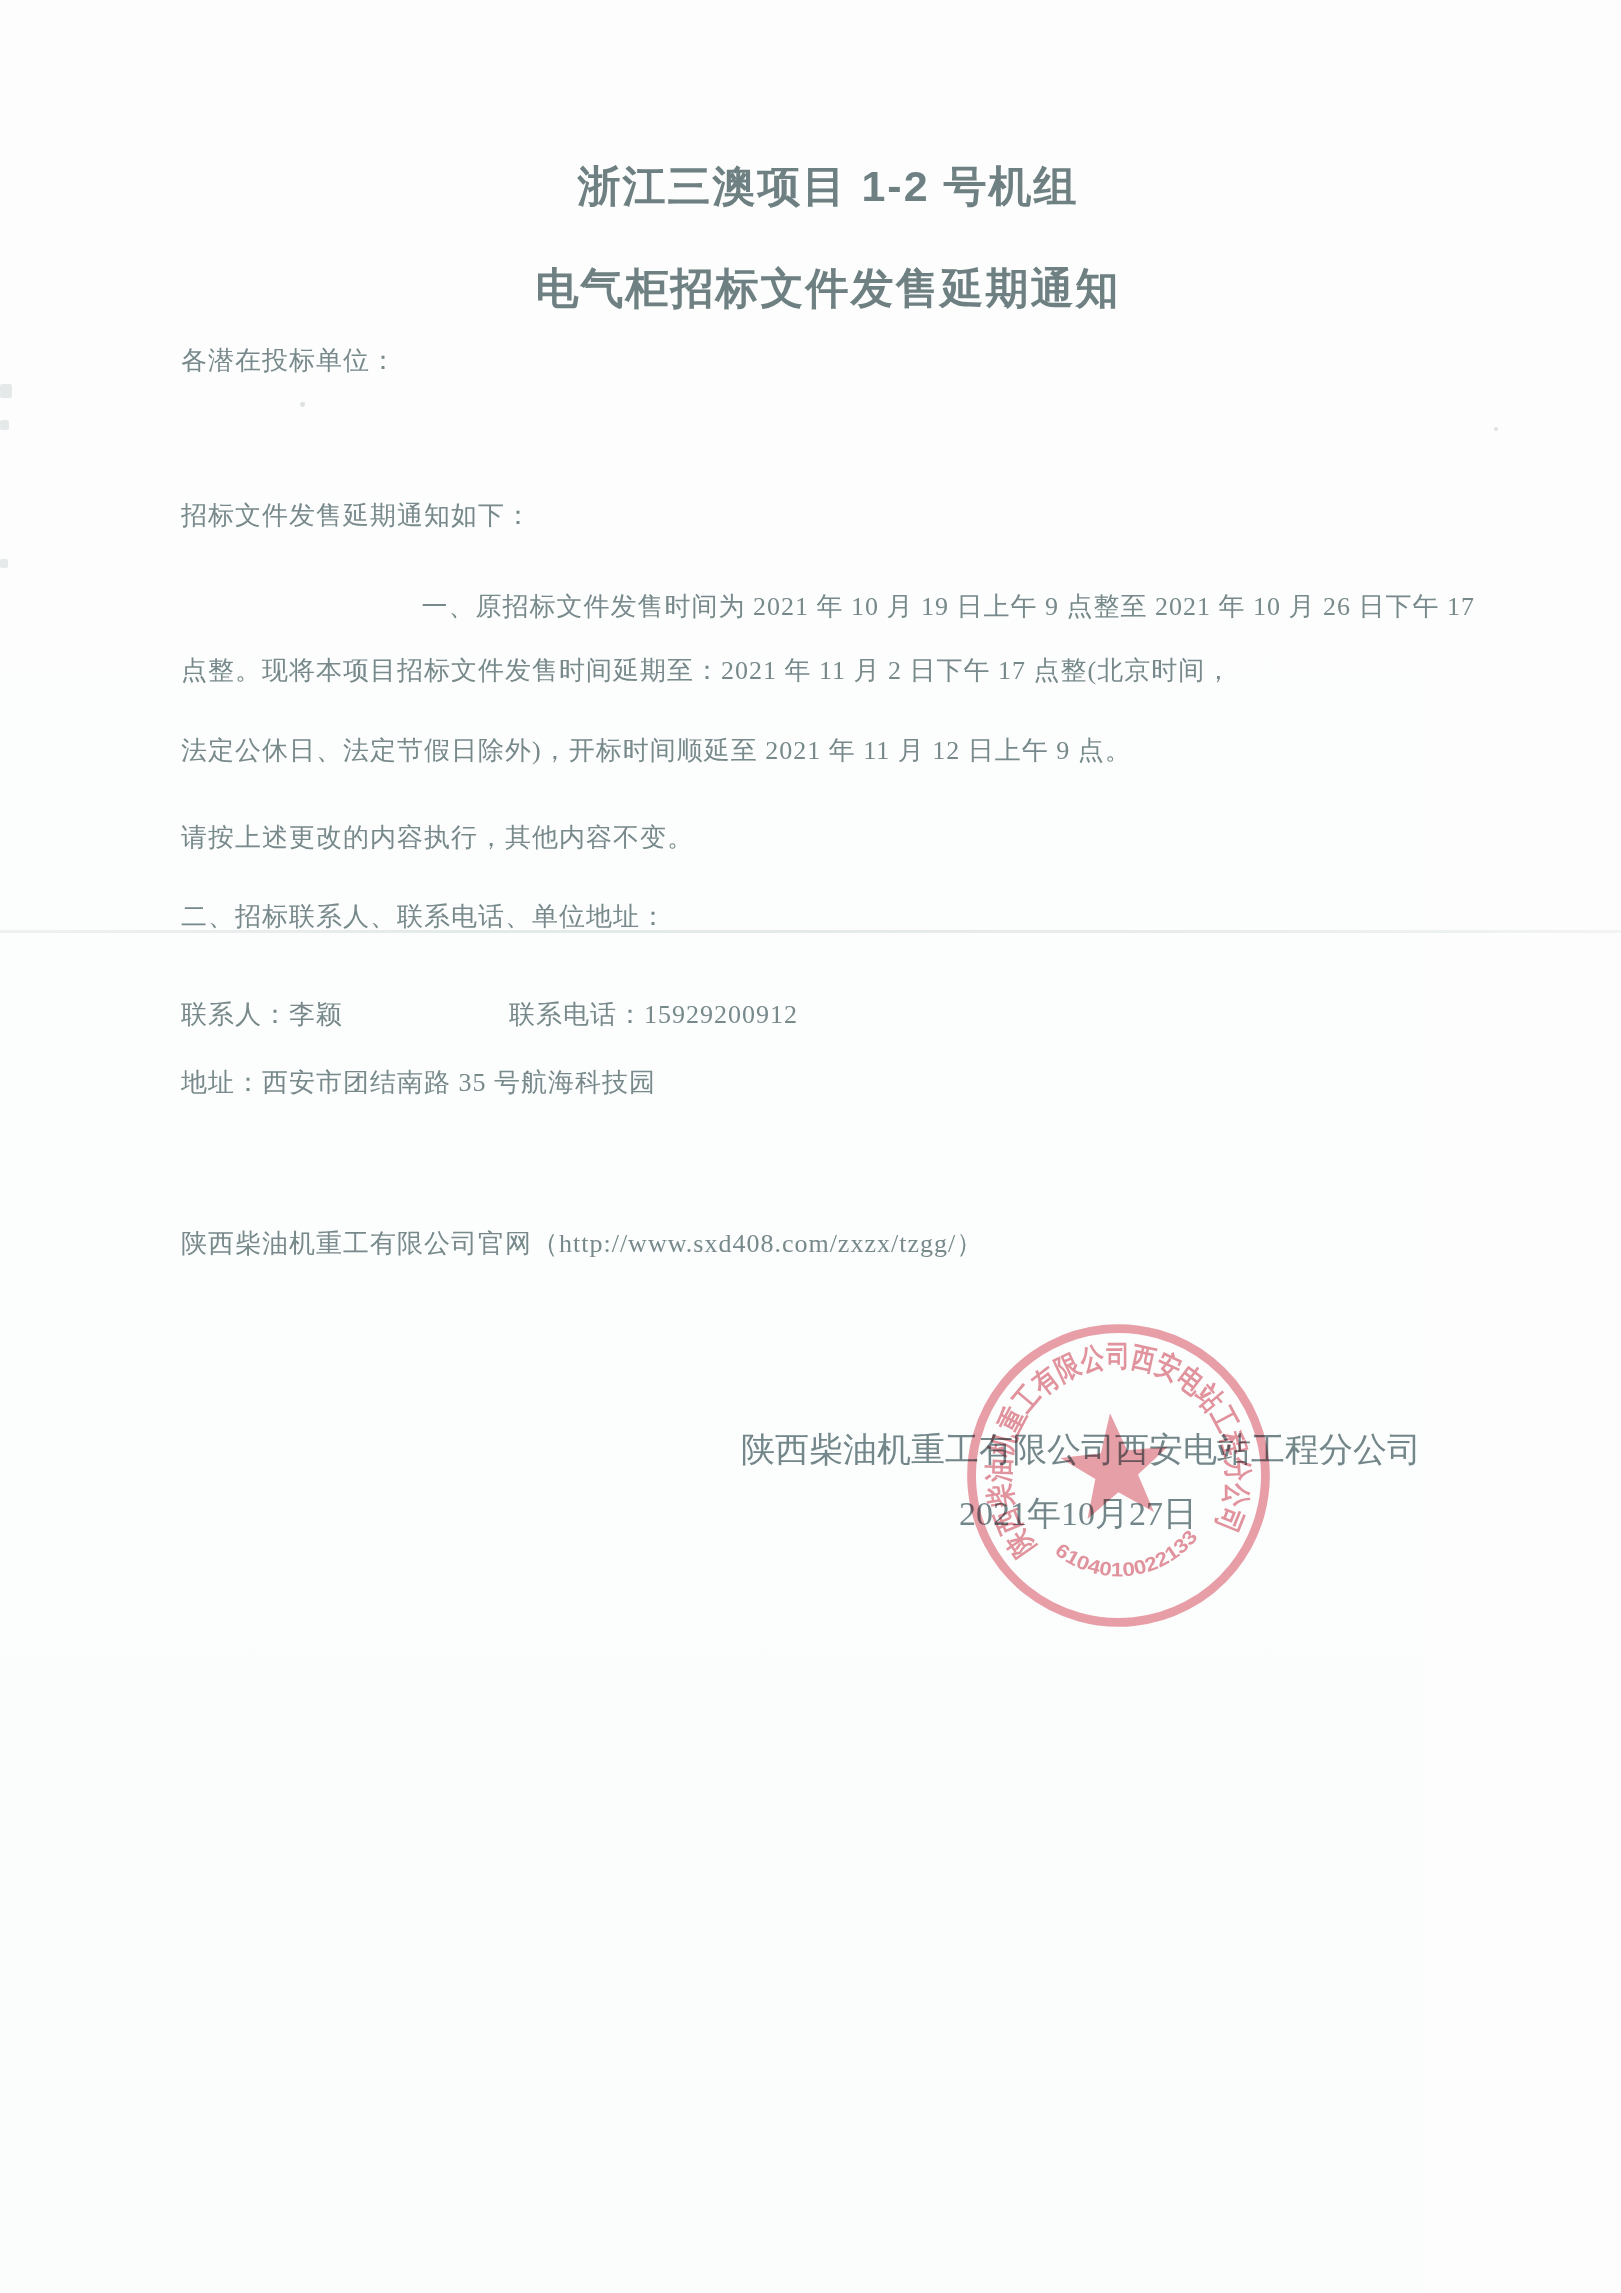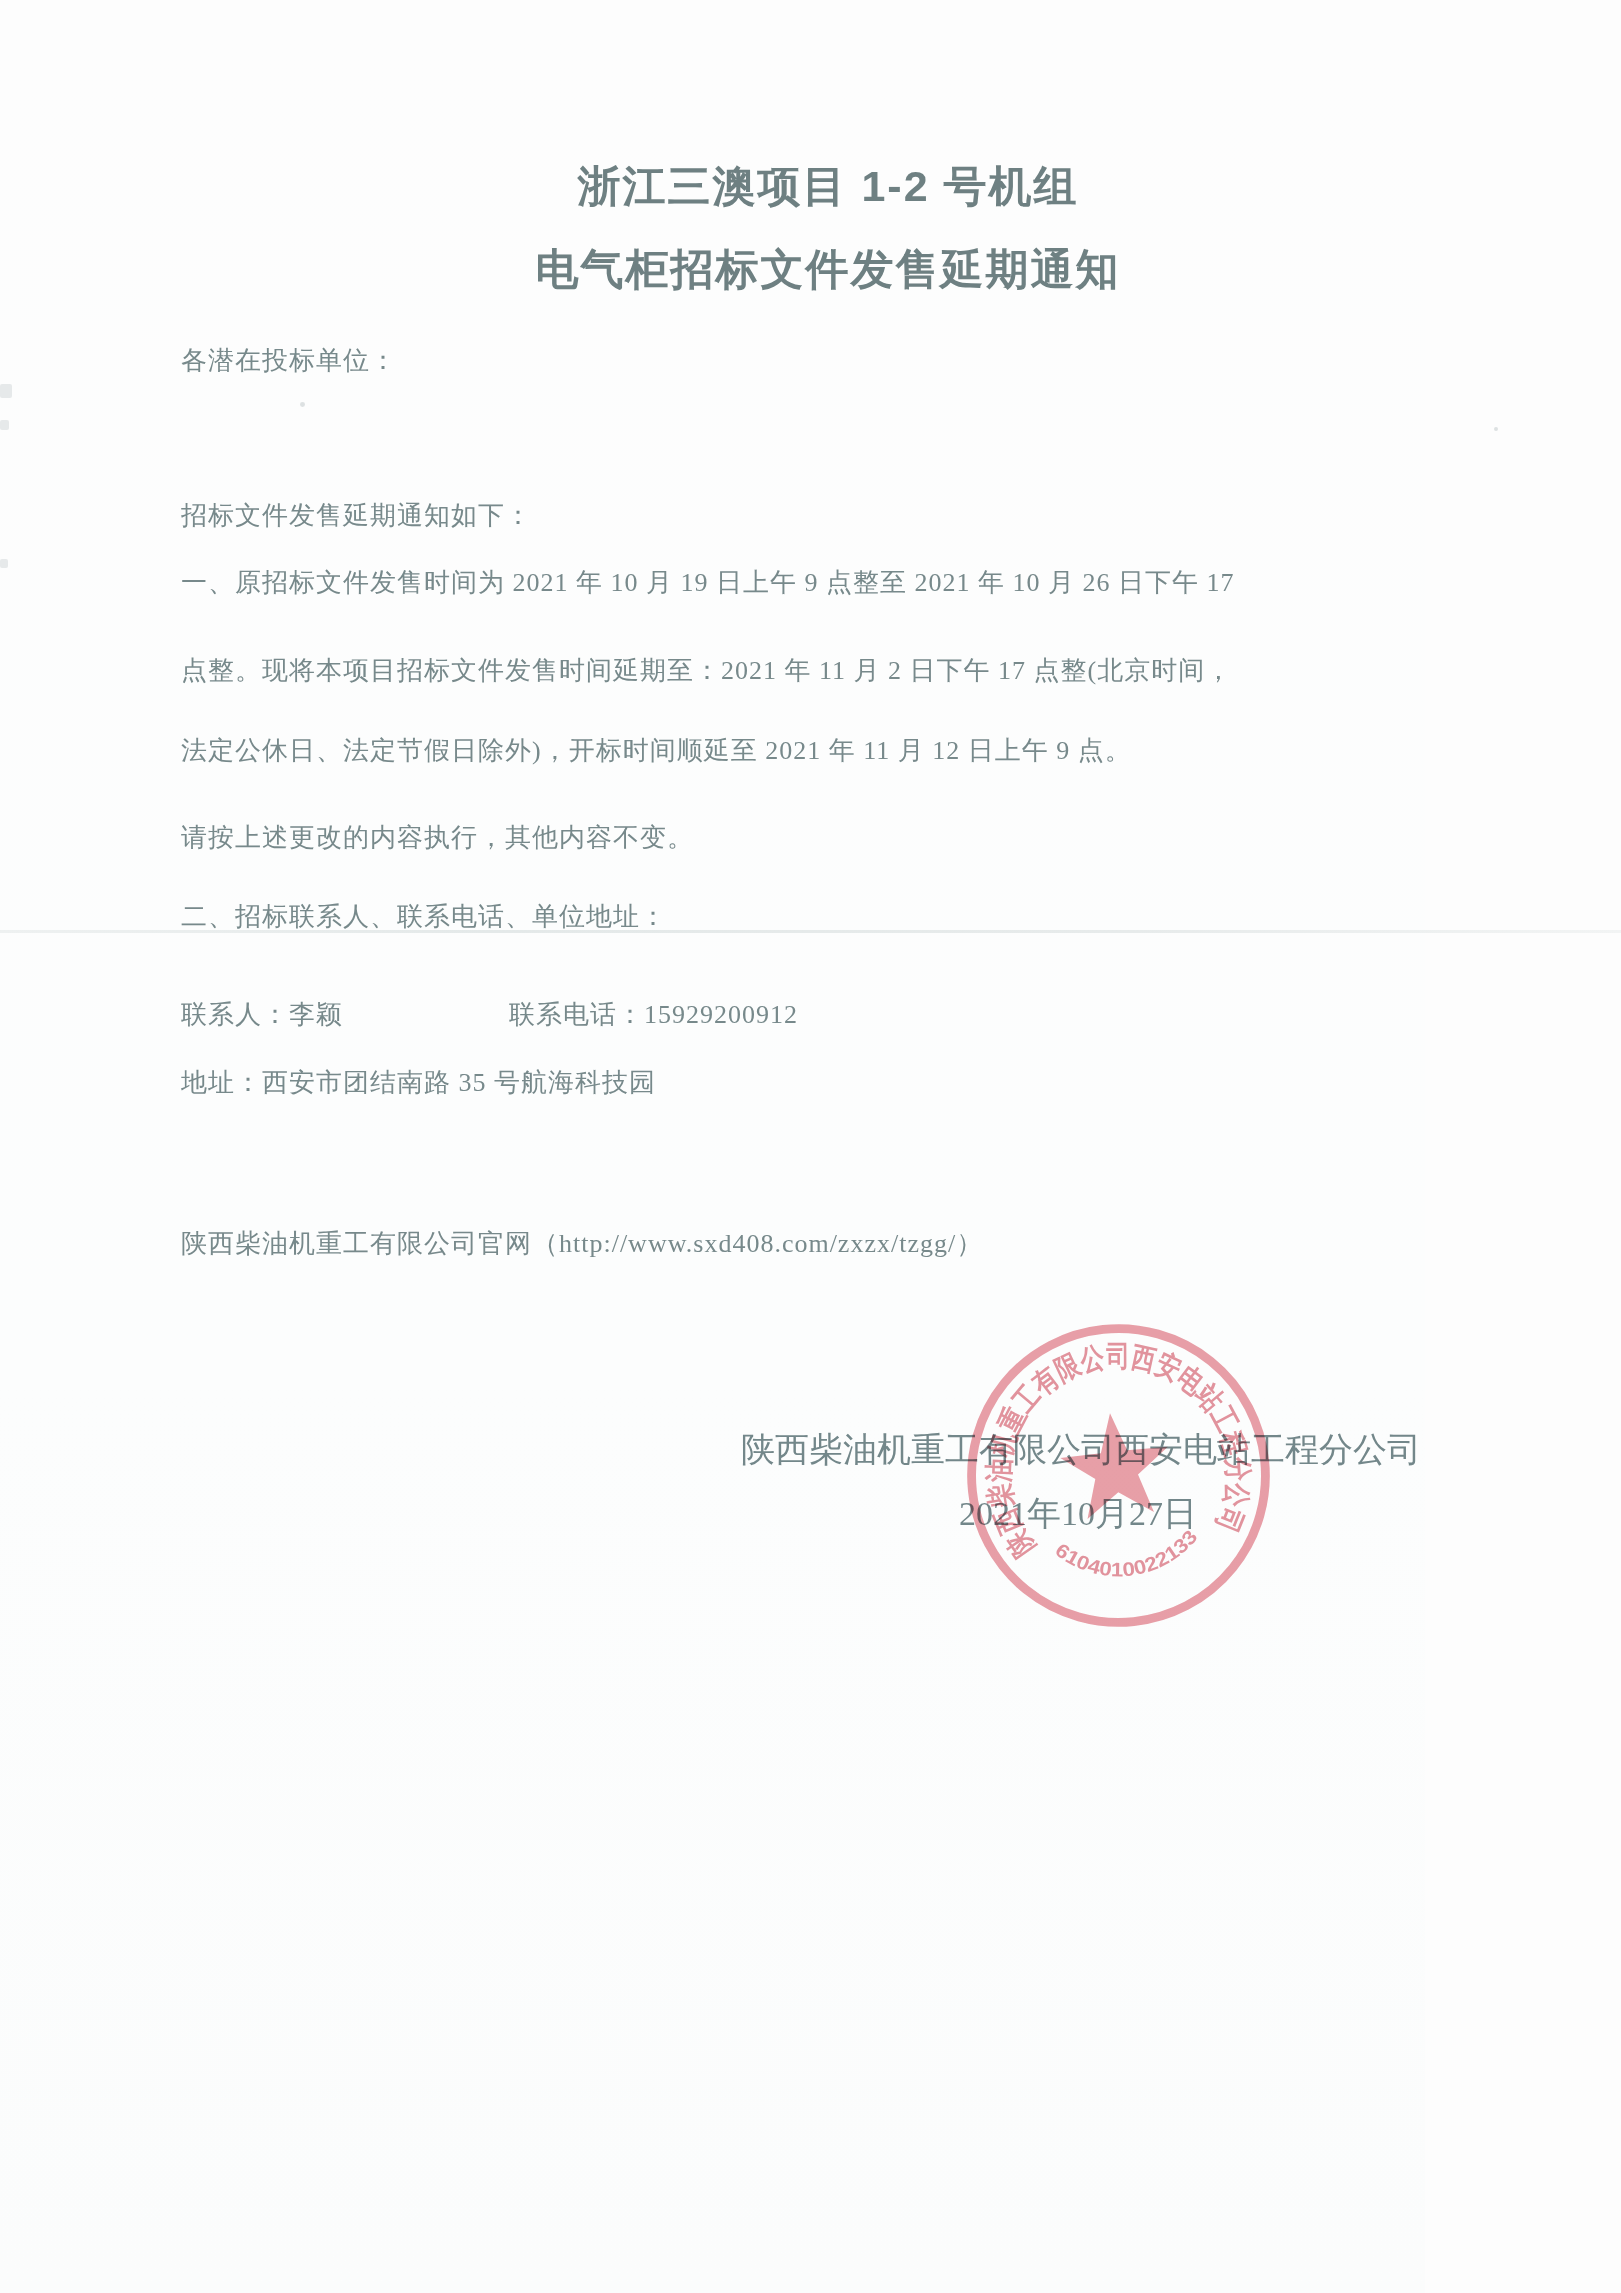--- a/index.html
+++ b/index.html
@@ -41,27 +41,27 @@
     font-family:"Liberation Sans","DejaVu Sans",sans-serif;
     font-weight:700;
   }
 </style>
 </head>
 <body>
 
 <div class="page">
 
   <div class="title" style="top:161px;">浙江三澳项目 1-2 号机组</div>
-  <div class="title" style="top:244px;">电气柜招标文件发售延期通知</div>
+  <div class="title" style="top:263px;">电气柜招标文件发售延期通知</div>
 
   <div class="ln" style="top:338px;">各潜在投标单位：</div>
 
   <div class="ln" style="top:493px;">招标文件发售延期通知如下：</div>
 
-  <div class="ln" style="top:560px;">一、原招标文件发售时间为 2021 年 10 月 19 日上午 9 点整至 2021 年 10 月 26 日下午 17</div>
+  <div class="ln" style="top:584px;text-align:right;">一、原招标文件发售时间为 2021 年 10 月 19 日上午 9 点整至 2021 年 10 月 26 日下午 17</div>
   <div class="ln" style="top:648px;">点整。现将本项目招标文件发售时间延期至：2021 年 11 月 2 日下午 17 点整(北京时间，</div>
   <div class="ln" style="top:728px;">法定公休日、法定节假日除外)，开标时间顺延至 2021 年 11 月 12 日上午 9 点。</div>
 
   <div class="ln" style="top:894px;">二、招标联系人、联系电话、单位地址：</div>
 
   <div class="ln" style="top:815px;">请按上述更改的内容执行，其他内容不变。</div>
 
   <div class="ln" style="top:976px;margin-top:16px;">
     <span>联系人：李颖</span>
     <span style="position:absolute;left:328px;">联系电话：15929200912</span>

